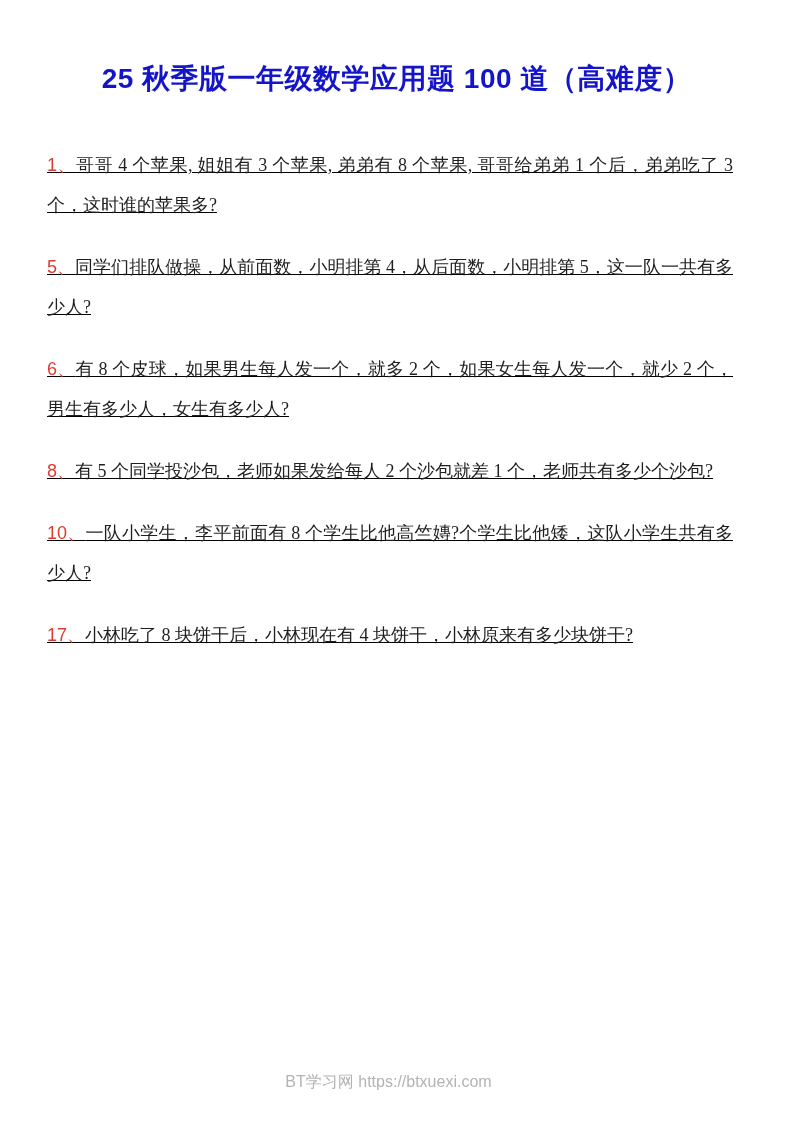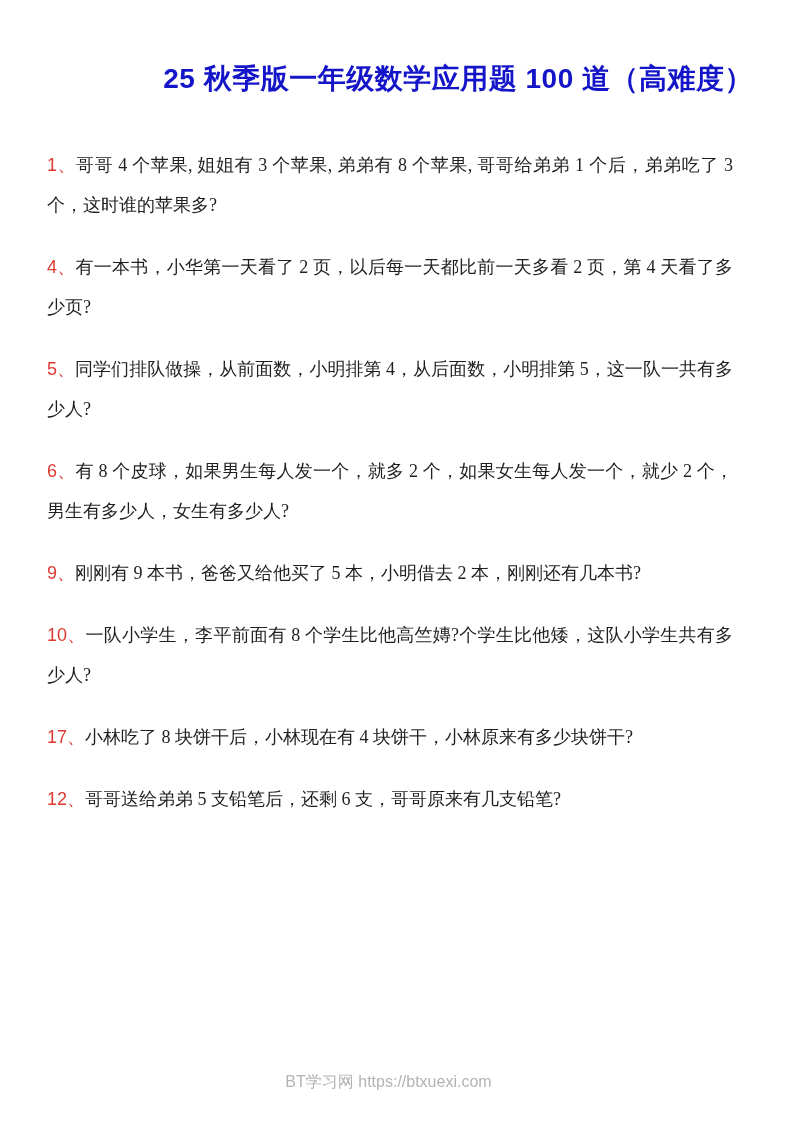--- a/index.html
+++ b/index.html
@@ -10,30 +10,31 @@
   .page {
     position: relative;
     width: 793px;
     height: 1122px;
     background: #ffffff;
     overflow: hidden;
     font-family: "Liberation Serif", serif;
   }
   .title {
     margin: 62px 40px 0 40px;
-    text-align: right;
+    text-align: center;
     font-family: "Liberation Sans", sans-serif;
     font-weight: bold;
     font-size: 28px;
     line-height: 34px;
     color: #1414c8;
     letter-spacing: 0.5px;
   }
   .questions {
     margin: 49px 60px 0 47px;
+    text-decoration: underline;
   }
   .question {
     margin: 0 0 22px 0;
     font-size: 18px;
     line-height: 40px;
     color: #1f1f1f;
     text-align: justify;
   }
   .q-num {
     color: #dd3a32;
@@ -54,32 +55,30 @@
 </head>
 <body>
 
 <div class="page">
   <h1 class="title">25 秋季版一年级数学应用题 100 道（高难度）</h1>
   <div class="questions">
   <p class="question"><span class="q-num">1、</span><span class="q-text">哥哥 4 个苹果, 姐姐有 3 个苹果, 弟弟有 8 个苹果, 哥哥给弟弟 1 个后，弟弟吃了 3 个，这时谁的苹果多?</span></p>
 
 
 
-  <p class="question"><span class="q-num">4、</span><span class="q-text">有一本书，小华第一天看了 2 页，以后每一天都比前一天多看 2 页，第 4 天看了多少页?</span></p>
 
   <p class="question"><span class="q-num">5、</span><span class="q-text">同学们排队做操，从前面数，小明排第 4，从后面数，小明排第 5，这一队一共有多少人?</span></p>
 
   <p class="question"><span class="q-num">6、</span><span class="q-text">有 8 个皮球，如果男生每人发一个，就多 2 个，如果女生每人发一个，就少 2 个，男生有多少人，女生有多少人?</span></p>
 
 
+  <p class="question"><span class="q-num">8、</span><span class="q-text">有 5 个同学投沙包，老师如果发给每人 2 个沙包就差 1 个，老师共有多少个沙包?</span></p>
 
-  <p class="question"><span class="q-num">9、</span><span class="q-text">刚刚有 9 本书，爸爸又给他买了 5 本，小明借去 2 本，刚刚还有几本书?</span></p>
 
   <p class="question"><span class="q-num">10、</span><span class="q-text">一队小学生，李平前面有 8 个学生比他高竺嫥?个学生比他矮，这队小学生共有多少人?</span></p>
 
   <p class="question"><span class="q-num">17、</span><span class="q-text">小林吃了 8 块饼干后，小林现在有 4 块饼干，小林原来有多少块饼干?</span></p>
 
-  <p class="question"><span class="q-num">12、</span><span class="q-text">哥哥送给弟弟 5 支铅笔后，还剩 6 支，哥哥原来有几支铅笔?</span></p>
 </div>
   <div class="footer">
     <span>BT学习网 https://btxuexi.com</span>
   </div>
 </div>
 
 </body></html>

